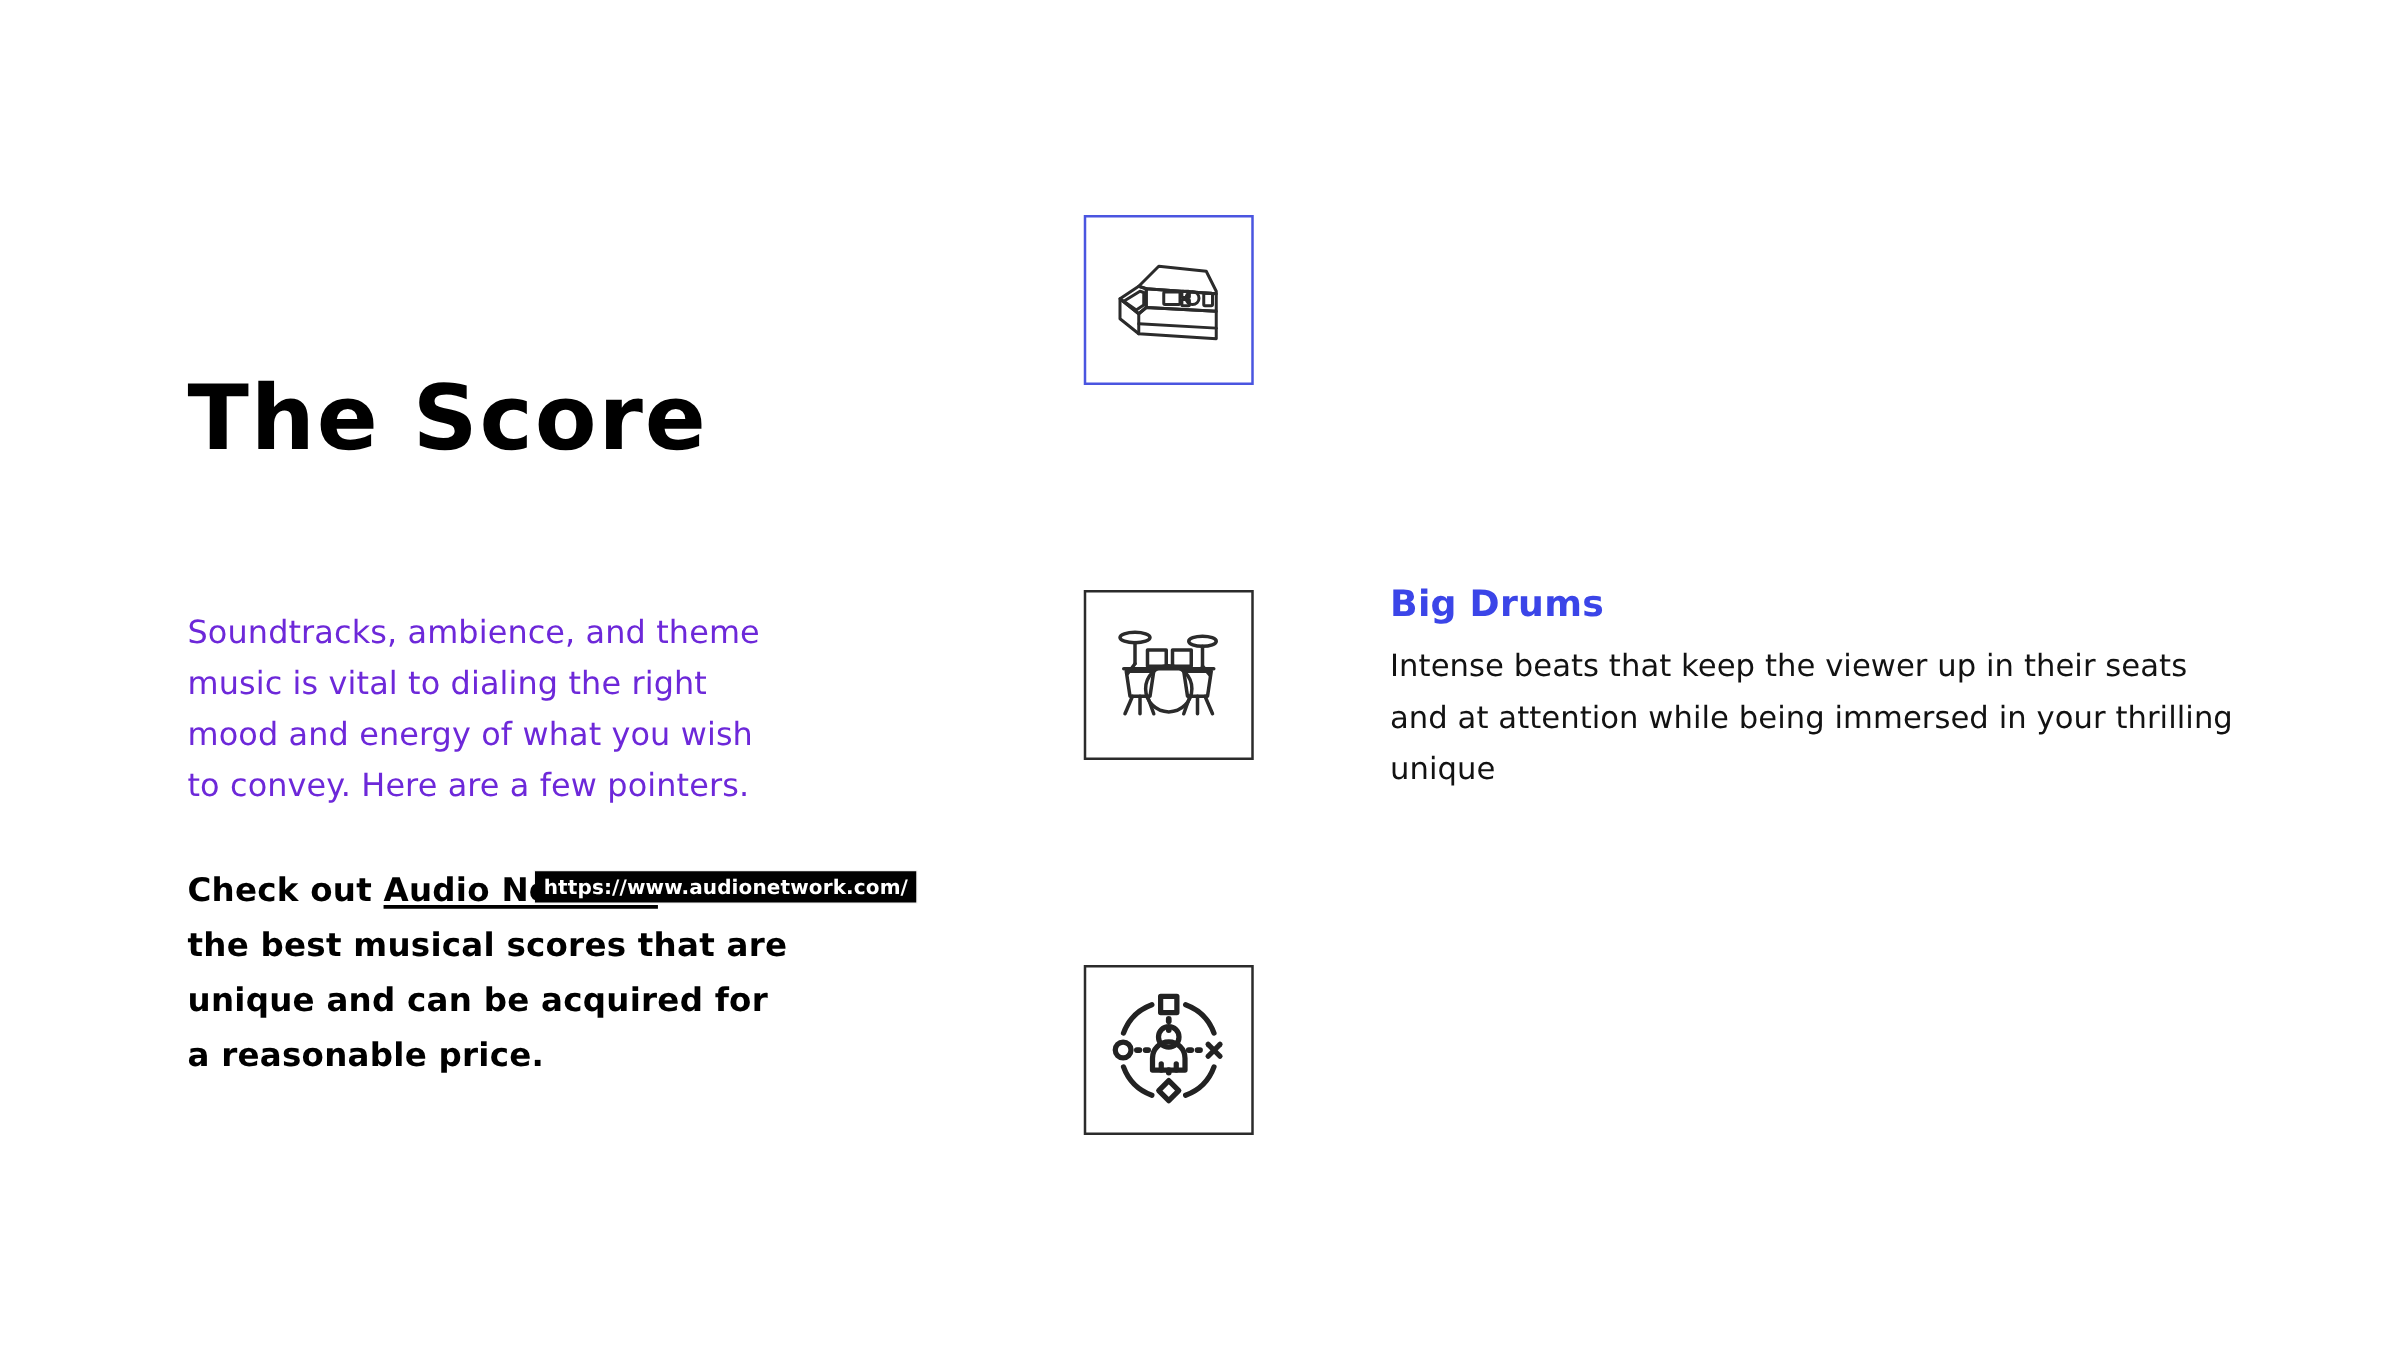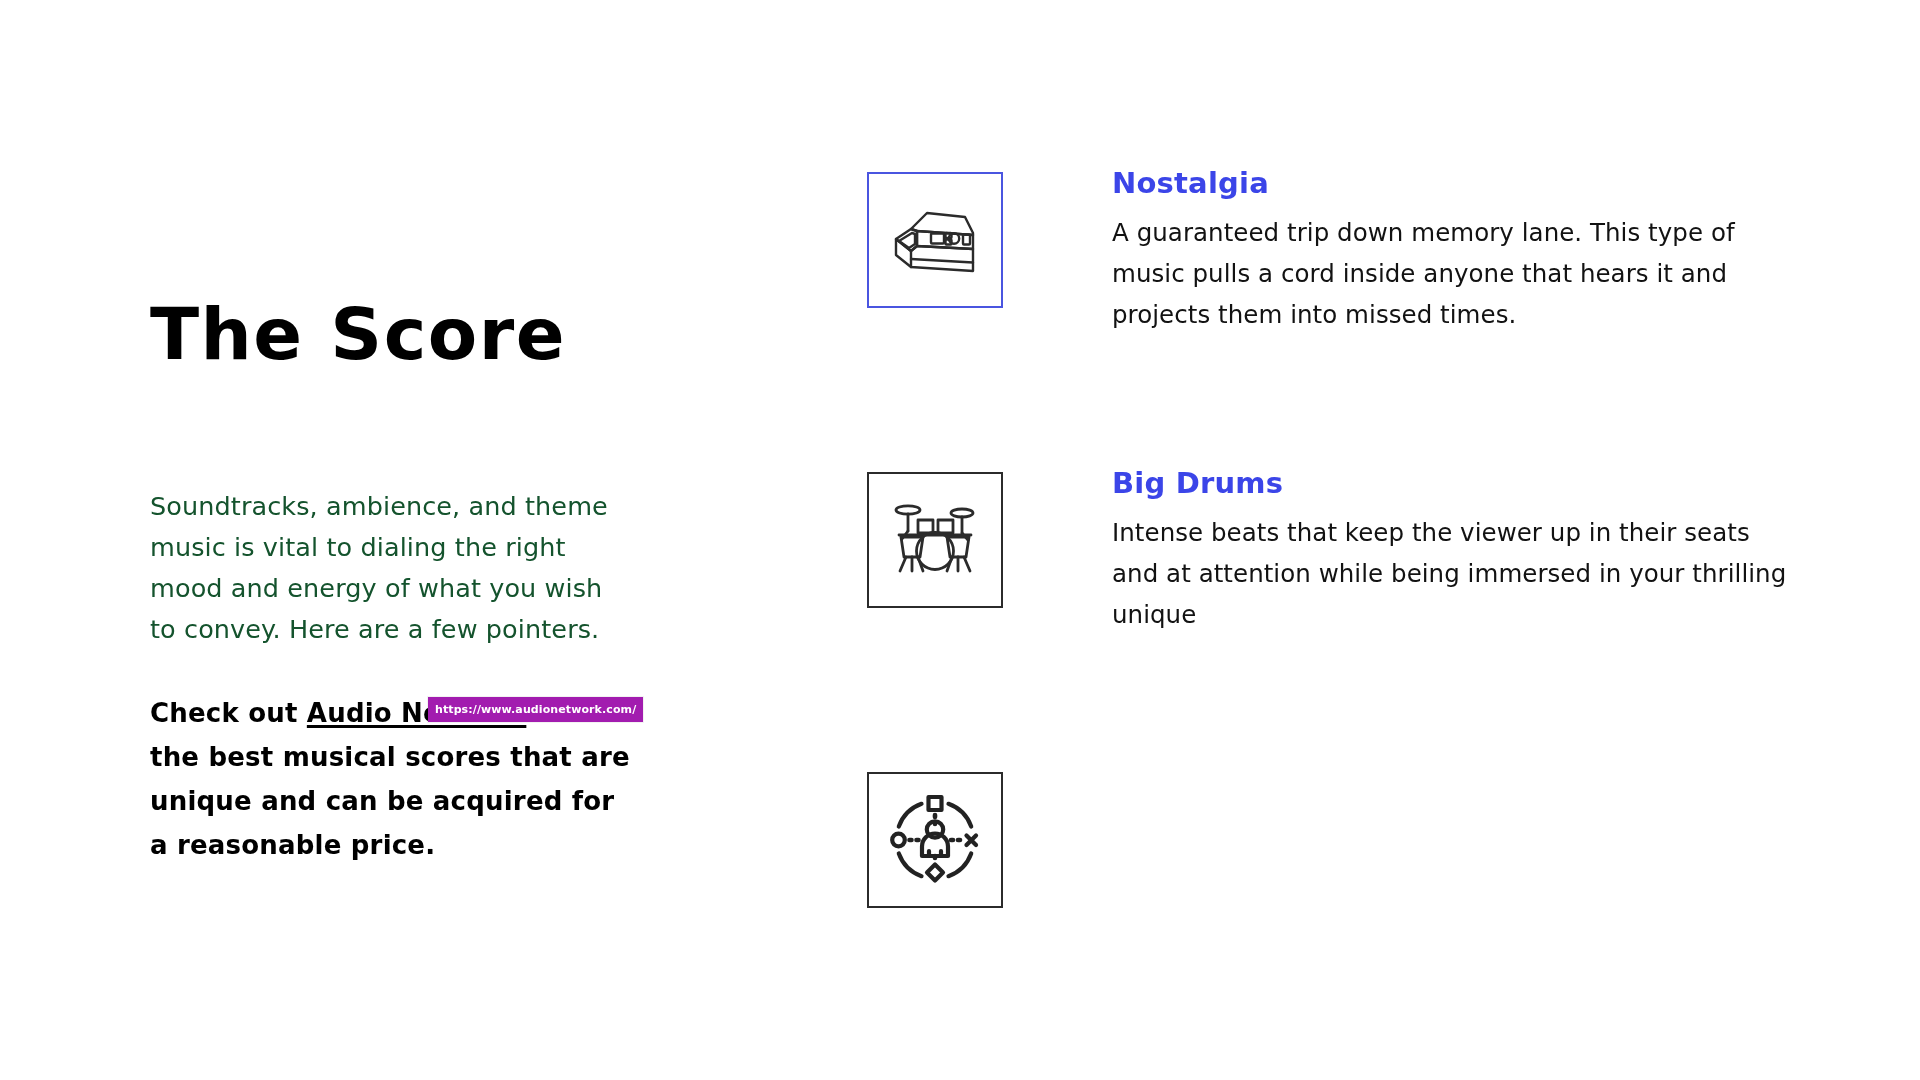--- a/index.html
+++ b/index.html
@@ -46,21 +46,21 @@
   }
 
   .intro-para {
     position: absolute;
     left: 0;
     top: 460px;
     width: 470px;
     font-family: "DejaVu Sans", sans-serif;
     font-size: 25.5px;
     font-weight: 400;
-    color: #14532d;
+    color: #6d28d9;
     line-height: 41px;
     letter-spacing: 0.1px;
   }
 
   .cta-para {
     position: absolute;
     left: 0;
     top: 665px;
     width: 480px;
     font-family: "DejaVu Sans", sans-serif;
@@ -80,24 +80,24 @@
   }
 
   
   .link-tooltip {
     position: absolute;
     left: 428px;
     top: 697px;
     height: 25px;
     line-height: 25px;
     padding: 0 7px;
-    background: #a21caf;
+    background: #000000;
     color: #ffffff;
     font-family: "DejaVu Sans", sans-serif;
-    font-size: 11px;
+    font-size: 16px;
     font-weight: 600;
     letter-spacing: 0.1px;
     white-space: nowrap;
     z-index: 40;
     box-shadow: 0 0 0 1px rgba(0,0,0,0.05);
   }
 
   
   .feature-row {
     position: absolute;
@@ -188,24 +188,20 @@
           <rect x="76" y="33.5" width="7" height="10" rx="1"></rect>
 
           <path d="M9 38 L24 28 L30 30 L30 45 L24 50 Z"></path>
           <path d="M12 40 L25 32 L28 33 L28 43 L22 47 Z"></path>
 
           <path d="M9 38 L9 54 L24 66 L86 70 L86 48 L30 45 L24 50 Z"></path>
           <path d="M24 50 L24 66"></path>
           <path d="M24 58 L86 61.5"></path>
         </svg>
       </span>
-    </div>
-    <div class="feature-text">
-      <h2 class="feature-heading">Nostalgia</h2>
-      <p class="feature-body">A guaranteed trip down memory lane. This type of music pulls a cord inside anyone that hears it and projects them into missed times.</p>
     </div>
   </div>
 
   <div class="feature-row row-1">
     <div class="icon-box">
       <span>
         <svg width="92" height="82" viewBox="0 0 92 82" fill="none" stroke="#2b2b2b" stroke-width="2.8" stroke-linejoin="round" stroke-linecap="round">
 
           <ellipse cx="19" cy="11" rx="12" ry="4.2"></ellipse>
           <path d="M19 15 L19 32"></path>

